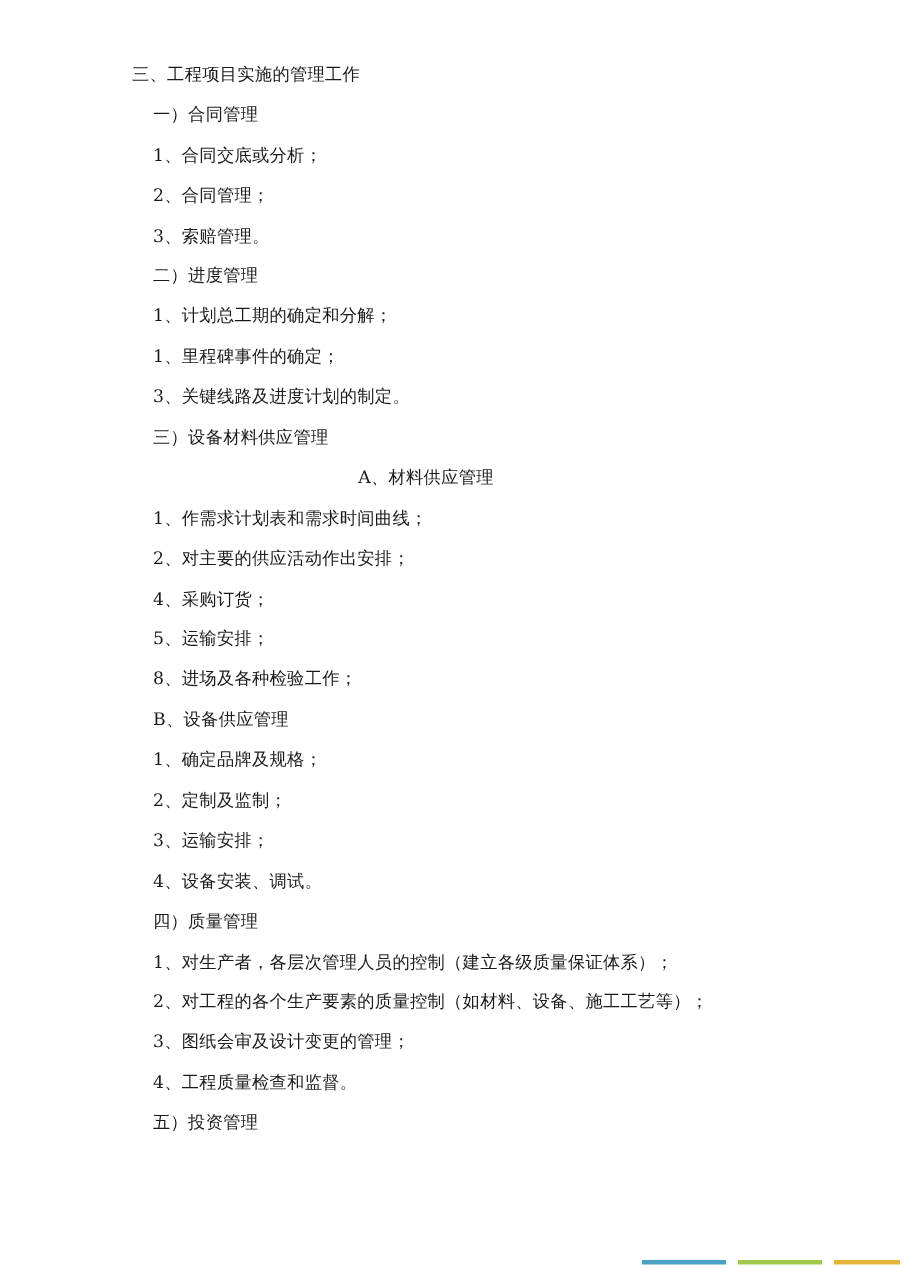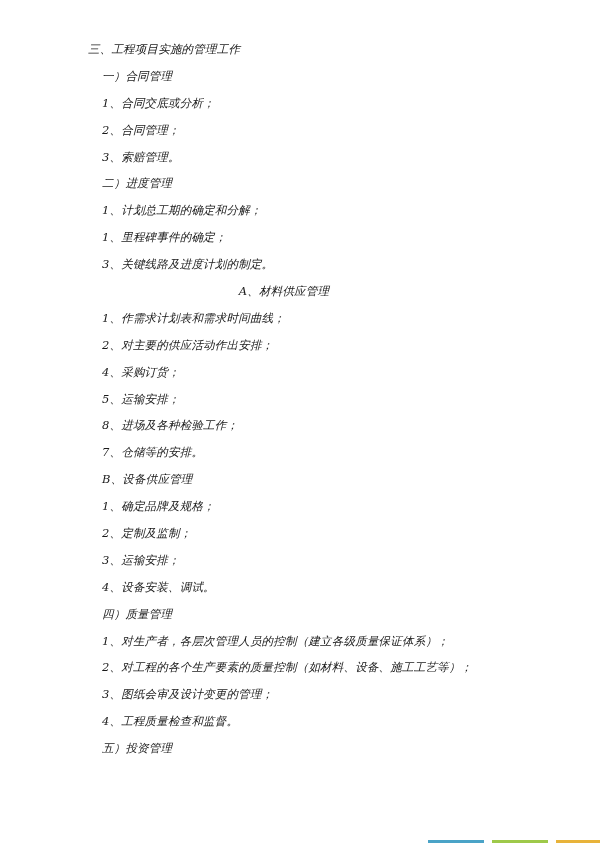--- a/index.html
+++ b/index.html
@@ -14,21 +14,20 @@
     color: #000000;
     overflow: hidden;
     position: relative;
   }
   .page {
     position: relative;
     width: 518px;
     height: 845px;
     box-sizing: border-box;
     padding: 44px 60px 0 88px;
-    font-style: italic;
   }
   .doc-line {
     font-size: 11.5px;
     line-height: 1;
     color: #1a1a1a;
     white-space: pre;
     margin: 0 0 15.4px 0;
     letter-spacing: 0.2px;
   }
   .lvl-0 { padding-left: 0px; }
@@ -59,27 +58,27 @@
   <div id="doc-body">
       <p class="doc-line lvl-0">三、工程项目实施的管理工作</p>
       <p class="doc-line lvl-1">一）合同管理</p>
       <p class="doc-line lvl-2">1、合同交底或分析；</p>
       <p class="doc-line lvl-2">2、合同管理；</p>
       <p class="doc-line lvl-2">3、索赔管理。</p>
       <p class="doc-line lvl-1">二）进度管理</p>
       <p class="doc-line lvl-2">1、计划总工期的确定和分解；</p>
       <p class="doc-line lvl-2">1、里程碑事件的确定；</p>
       <p class="doc-line lvl-2">3、关键线路及进度计划的制定。</p>
+      <p class="doc-line lvl-1">三）设备材料供应管理</p>
       <p class="doc-line lvl-3">A、材料供应管理</p>
       <p class="doc-line lvl-2">1、作需求计划表和需求时间曲线；</p>
       <p class="doc-line lvl-2">2、对主要的供应活动作出安排；</p>
       <p class="doc-line lvl-2">4、采购订货；</p>
       <p class="doc-line lvl-2">5、运输安排；</p>
       <p class="doc-line lvl-2">8、进场及各种检验工作；</p>
-      <p class="doc-line lvl-2">7、仓储等的安排。</p>
       <p class="doc-line lvl-2">B、设备供应管理</p>
       <p class="doc-line lvl-2">1、确定品牌及规格；</p>
       <p class="doc-line lvl-2">2、定制及监制；</p>
       <p class="doc-line lvl-2">3、运输安排；</p>
       <p class="doc-line lvl-2">4、设备安装、调试。</p>
       <p class="doc-line lvl-1">四）质量管理</p>
       <p class="doc-line lvl-2">1、对生产者，各层次管理人员的控制（建立各级质量保证体系）；</p>
       <p class="doc-line lvl-2">2、对工程的各个生产要素的质量控制（如材料、设备、施工工艺等）；</p>
       <p class="doc-line lvl-2">3、图纸会审及设计变更的管理；</p>
       <p class="doc-line lvl-2">4、工程质量检查和监督。</p>

